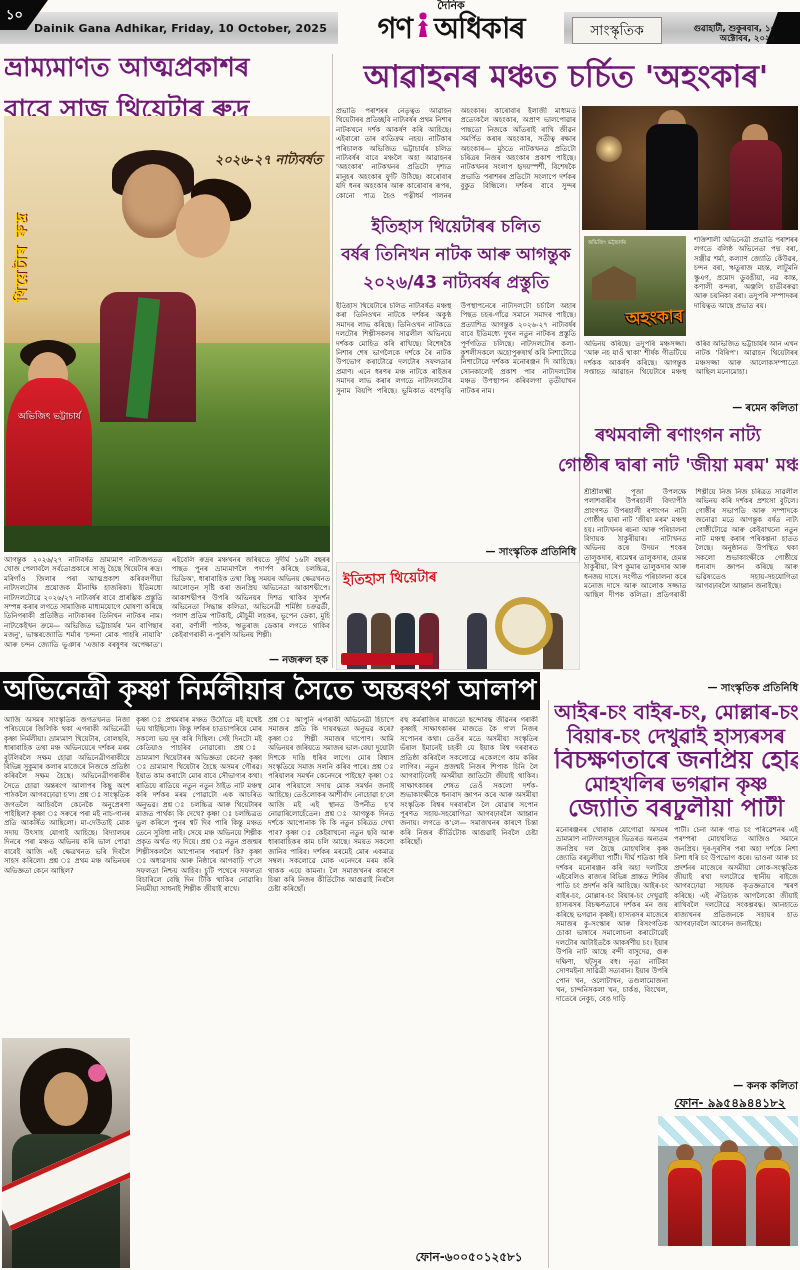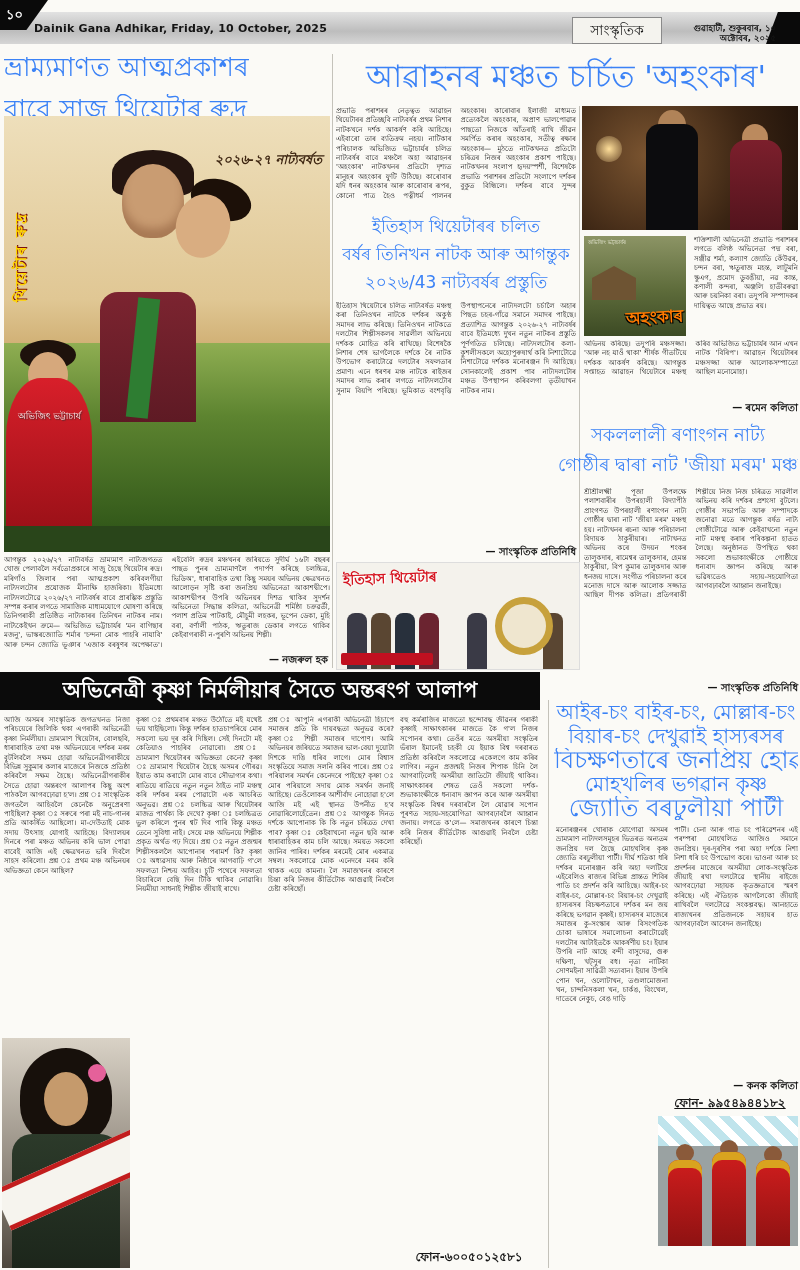--- a/index.html
+++ b/index.html
@@ -19,21 +19,21 @@
   .logo-top{font-size:11px;font-weight:bold;line-height:12px;}
   .logo-main{font-size:29px;font-weight:bold;line-height:32px;display:flex;align-items:center;
              justify-content:center;gap:3px;letter-spacing:-1px;}
   .section-tab{left:572px;top:17px;width:88px;height:25px;background:#f4f3ee;border:1px solid #8a8a8a;
                font-size:14px;display:flex;align-items:center;justify-content:center;}
   .mast-as{left:668px;top:23px;width:108px;font-size:8.5px;font-weight:bold;text-align:right;line-height:10px;}
   
   .col{position:absolute;font-size:7px;line-height:9.4px;text-align:justify;overflow:hidden;color:#101010;}
   .cols2{column-count:2;column-gap:9px;}
   .byline{position:absolute;font-size:10px;font-weight:bold;text-align:right;}
-  .hl{position:absolute;font-weight:normal;color:#3b82f6;white-space:nowrap;overflow:hidden;}
+  .hl{position:absolute;font-weight:bold;color:#701a75;white-space:nowrap;overflow:hidden;}
   .center{text-align:center;}
   .vline{position:absolute;width:1px;background:#c4c2ba;}
   
   .poster1{left:4px;top:116px;width:326px;height:436px;overflow:hidden;
            background:linear-gradient(#eedfbb,#e0c794 42%,#cdab6e 55%);}
   .p1-garden{position:absolute;left:0;bottom:26px;width:100%;height:42%;
              background:linear-gradient(#8fae52,#5d8430 40%,#33591a);}
   .p1-band{position:absolute;left:0;bottom:0;width:100%;height:26px;background:rgba(12,50,12,.85);}
   .p1-head1{position:absolute;left:118px;top:48px;width:62px;height:74px;border-radius:50% 50% 45% 45%;
             background:#c99c72;box-shadow:inset 0 -10px 8px rgba(120,70,40,.4);}
@@ -75,21 +75,21 @@
   .strip{left:336px;top:562px;width:242px;height:106px;background:#f4f2ec;overflow:hidden;border:1px solid #ddd;}
   .st-title{position:absolute;left:6px;top:4px;font-size:14px;font-weight:bold;color:#d61420;
             text-shadow:1px 1px 0 #fff;white-space:nowrap;transform:rotate(-2deg);}
   .st-fig{position:absolute;bottom:0;width:20px;height:56px;border-radius:8px 8px 0 0;background:#3a3a46;}
   .st-fig.f2{background:#5a4632;} .st-fig.f3{background:#28303c;} .st-fig.f4{background:#6b2430;}
   .st-ring{position:absolute;right:26px;top:34px;width:44px;height:44px;border-radius:50%;
            border:7px solid #c7a13c;background:#efe6cf;}
   .st-red{position:absolute;left:4px;bottom:4px;width:92px;height:12px;background:#c01020;border-radius:2px;}
   
   .banner{left:0;top:672px;width:540px;height:38px;background:#0b0b0b;color:#fff;
-          display:flex;align-items:center;justify-content:center;font-size:21px;font-weight:bold;white-space:nowrap;}
+          display:flex;align-items:center;justify-content:center;font-size:27px;font-weight:bold;white-space:nowrap;}
   
   .photo3{left:2px;top:1038px;width:128px;height:230px;overflow:hidden;
           background:linear-gradient(#d9d2c6,#8d857a 60%,#4e473d);}
   .ph3-hair{position:absolute;left:18px;top:10px;width:92px;height:96px;border-radius:50% 50% 40% 40%;background:#17100b;}
   .ph3-face{position:absolute;left:42px;top:34px;width:44px;height:54px;border-radius:50%;background:#c59a6c;}
   .ph3-flower{position:absolute;left:86px;top:26px;width:18px;height:18px;border-radius:50%;background:#e5619a;}
   .ph3-body{position:absolute;left:10px;top:96px;width:108px;height:134px;border-radius:20px 20px 0 0;
             background:linear-gradient(#2c3a2a,#1c261b);}
   .ph3-gamosa{position:absolute;left:-6px;top:120px;width:150px;height:34px;background:#f6f4ee;
               transform:rotate(-24deg);border-top:5px solid #c21d1d;border-bottom:5px solid #c21d1d;}
@@ -106,20 +106,33 @@
 <body>
 
 <div id="page">
 
   <div class="abs mastbar"></div>
   <div class="abs corner-left">
     <span>১০</span>
   </div>
   <div class="abs corner-right"></div>
   <div class="abs mast-en">Dainik Gana Adhikar, Friday, 10 October, 2025</div>
+  <div class="abs logo-box">
+    <div class="logo-top">দৈনিক</div>
+    <div class="logo-main">
+      <span>গণ</span>
+      <span>
+        <svg width="16" height="26" viewBox="0 0 16 26">
+            <circle cx="8" cy="4" r="3.6" fill="#c0008a"></circle>
+            <path d="M8 8 L13 14 L10 14 L12 25 L4 25 L6 14 L3 14 Z" fill="#c0008a"></path>
+          </svg>
+      </span>
+      <span>অধিকাৰ</span>
+    </div>
+  </div>
   <div class="abs section-tab">সাংস্কৃতিক</div>
   <div class="abs mast-as">গুৱাহাটী, শুকুৰবাৰ, ১০ অক্টোবৰ, ২০২৫</div>
 
   <div class="vline" style="left:332px;top:54px;height:614px;"></div>
   <div class="vline" style="left:579px;top:106px;height:562px;"></div>
   <div class="vline" style="left:548px;top:700px;height:568px;"></div>
 
   <div>
     <div class="hl" style="left:4px;top:52px;width:326px;font-size:26px;line-height:31px;">ভ্ৰাম্যমাণত আত্মপ্ৰকাশৰ</div>
     <div class="hl" style="left:4px;top:84px;width:326px;font-size:26px;line-height:31px;margin-top:10px;">বাবে সাজু থিয়েটাৰ ৰুদ্ৰ</div>
@@ -184,21 +197,21 @@
       <div class="p2-credit">অভিজিৎ ভট্টাচাৰ্যৰ</div>
       <div class="p2-title">অহংকাৰ</div>
     </div>
 
     <div class="col" style="left:694px;top:236px;width:104px;height:100px;">শক্তিশালী অভিনেত্ৰী প্ৰভাতি পৰাশৰৰ লগতে বলিষ্ঠ অভিনেতা পদ্ম বৰা, সঞ্জীৱ শৰ্মা, কল্যাণ জ্যোতি কেঁউৱৰ, চন্দন বৰা, ঋতুৰাজ মহন্ত, লাটুমনি স্কুএগ, প্ৰমোদ ডুবঙীয়া, নৱ কান্ত, কণালী কন্দৰা, অঞ্জলি হাতীবৰুৱা আৰু চয়নিকা বৰা। তদুপৰি সম্পাদকৰ দায়িত্বত আছে প্ৰভাত ৰয়।</div>
     <div class="col cols2" style="left:584px;top:340px;width:214px;height:58px;">অভিনয় কৰিছে। তদুপৰি মঞ্চসজ্জা। 'আৰু নহ যাওঁ থাকা' শীৰ্ষক গীতটিয়ে দৰ্শকক আকৰ্ষণ কৰিছে। আগন্তুক সপ্তাহত আৱাহন থিয়েটাৰে মঞ্চস্থ কৰিব অভিজিত ভট্টাচাৰ্যৰ আন এখন নাটক 'বিৰিপ'। আৱাহন থিয়েটাৰৰ মঞ্চসজ্জা আৰু আলোকসম্পাতো আছিল মনোমোহা।</div>
     <div class="byline" style="left:650px;top:400px;width:148px;">— ৰমেন কলিতা</div>
   </div>
 
   <div>
-    <div class="hl center" style="left:558px;top:420px;width:240px;font-size:18px;line-height:30px;">সকললালী ৰণাংগন নাট্য</div>
+    <div class="hl center" style="left:558px;top:420px;width:240px;font-size:18px;line-height:30px;">ৰথমবালী ৰণাংগন নাট্য</div>
     <div class="hl center" style="left:558px;top:450px;width:240px;font-size:18px;line-height:30px;">গোষ্ঠীৰ দ্বাৰা নাট 'জীয়া মৰম' মঞ্চস্থ</div>
     <div class="col cols2" style="left:584px;top:488px;width:214px;height:188px;">শ্ৰীশ্ৰীলক্ষ্মী পূজা উপলক্ষে পলাশবাৰীৰ উপৰহালী বিদ্যাপীঠ প্ৰাংগণত উপৰহালী ৰণাংগন নাট্য গোষ্ঠীৰ দ্বাৰা নাট 'জীয়া মৰম' মঞ্চস্থ হয়। নাট্যখনৰ ৰচনা আৰু পৰিচালনা বিদায়ক ঠাকুৰীয়াৰ। নাট্যখনত অভিনয় কৰে উদয়ন শংকৰ তালুকদাৰ, ৰামেশ্বৰ তালুকদাৰ, হেমন্ত ঠাকুৰীয়া, বিপ কুমাৰ তালুকদাৰ আৰু ধনজয় দাসে। সংগীত পৰিচালনা কৰে মনোজ দাসে আৰু আলোক সজ্জাত আছিল দীপক কলিতা। প্ৰতিগৰাকী শিল্পীয়ে নিজ নিজ চৰিত্ৰত সাৱলীল অভিনয় কৰি দৰ্শকৰ প্ৰশংসা বুটলে। গোষ্ঠীৰ সভাপতি আৰু সম্পাদকে জনোৱা মতে আগন্তুক বৰ্ষত নাট্য গোষ্ঠীটোৱে আৰু কেইবাখনো নতুন নাট মঞ্চস্থ কৰাৰ পৰিকল্পনা হাতত লৈছে। অনুষ্ঠানত উপস্থিত থকা সকলো শুভাকাংক্ষীকে গোষ্ঠীয়ে ধন্যবাদ জ্ঞাপন কৰিছে আৰু ভৱিষ্যতেও সহায়-সহযোগিতা আগবঢ়াবলৈ আহ্বান জনাইছে।</div>
     <div class="byline" style="left:650px;top:680px;width:148px;">— সাংস্কৃতিক প্ৰতিনিধি</div>
   </div>
 
   <div>
     <div class="abs banner">অভিনেত্ৰী কৃষ্ণা নিৰ্মলীয়াৰ সৈতে অন্তৰংগ আলাপ</div>
     <div class="col" style="left:4px;top:716px;width:126px;height:318px;">আজি অসমৰ সাংস্কৃতিক জগতখনত নিজা পৰিচয়েৰে জিলিকি থকা এগৰাকী অভিনেত্ৰী কৃষ্ণা নিৰ্মলীয়া। ভ্ৰাম্যমাণ থিয়েটাৰ, বোলছবি, ধাৰাবাহিক তথা মঞ্চ অভিনয়েৰে দৰ্শকৰ মৰম বুটলিবলৈ সক্ষম হোৱা অভিনেত্ৰীগৰাকীয়ে বিভিন্ন সুকুমাৰ কলাৰ মাজেৰে নিজকে প্ৰতিষ্ঠা কৰিবলৈ সক্ষম হৈছে। অভিনেত্ৰীগৰাকীৰ সৈতে হোৱা অন্তৰংগ আলাপৰ কিছু অংশ পাঠকলৈ আগবঢ়োৱা হ'ল। প্ৰশ্ন ঃ সাংস্কৃতিক জগতলৈ আহিবলৈ কেনেকৈ অনুপ্ৰেৰণা পাইছিল? কৃষ্ণা ঃ সৰুৰে পৰা মই নাচ-গানৰ প্ৰতি আকৰ্ষিত আছিলো। মা-দেউতাই মোক সদায় উৎসাহ যোগাই আহিছে। বিদ্যালয়ৰ দিনৰে পৰা মঞ্চত অভিনয় কৰি ভাল পোৱা বাবেই আজি এই ক্ষেত্ৰখনত ভৰি দিবলৈ সাহস কৰিলো। প্ৰশ্ন ঃ প্ৰথম মঞ্চ অভিনয়ৰ অভিজ্ঞতা কেনে আছিল?</div>
     <div class="col" style="left:136px;top:716px;width:126px;height:552px;">কৃষ্ণা ঃ প্ৰথমবাৰ মঞ্চত উঠোঁতে মই যথেষ্ট ভয় খাইছিলো। কিন্তু দৰ্শকৰ হাতচাপৰিয়ে মোৰ সকলো ভয় দূৰ কৰি দিছিল। সেই দিনটো মই কেতিয়াও পাহৰিব নোৱাৰো। প্ৰশ্ন ঃ ভ্ৰাম্যমাণ থিয়েটাৰৰ অভিজ্ঞতা কেনে? কৃষ্ণা ঃ ভ্ৰাম্যমাণ থিয়েটাৰ হৈছে অসমৰ গৌৰৱ। ইয়াত কাম কৰাটো মোৰ বাবে সৌভাগ্যৰ কথা। ৰাতিয়ে ৰাতিয়ে নতুন নতুন ঠাইত নাট মঞ্চস্থ কৰি দৰ্শকৰ মৰম পোৱাটো এক আচৰিত অনুভৱ। প্ৰশ্ন ঃ চলচ্চিত্ৰ আৰু থিয়েটাৰৰ মাজত পাৰ্থক্য কি দেখে? কৃষ্ণা ঃ চলচ্চিত্ৰত ভুল কৰিলে পুনৰ শ্বট দিব পাৰি কিন্তু মঞ্চত তেনে সুবিধা নাই। সেয়ে মঞ্চ অভিনয়ে শিল্পীক প্ৰকৃত অৰ্থত গঢ় দিয়ে। প্ৰশ্ন ঃ নতুন প্ৰজন্মৰ শিল্পীসকললৈ আপোনাৰ পৰামৰ্শ কি? কৃষ্ণা ঃ অধ্যৱসায় আৰু নিষ্ঠাৰে আগবাঢ়ি গ'লে সফলতা নিশ্চয় আহিব। চুটি পথেৰে সফলতা বিচাৰিলে বেছি দিন টিকি থাকিব নোৱাৰি। নিয়মীয়া সাধনাই শিল্পীক জীয়াই ৰাখে।</div>
     <div class="col" style="left:268px;top:716px;width:126px;height:552px;">প্ৰশ্ন ঃ আপুনি এগৰাকী অভিনেত্ৰী হিচাপে সমাজৰ প্ৰতি কি দায়বদ্ধতা অনুভৱ কৰে? কৃষ্ণা ঃ শিল্পী সমাজৰ দাপোণ। আমি অভিনয়ৰ জৰিয়তে সমাজৰ ভাল-বেয়া দুয়োটা দিশকে দাঙি ধৰিব লাগে। মোৰ বিশ্বাস সংস্কৃতিয়ে সমাজ সলনি কৰিব পাৰে। প্ৰশ্ন ঃ পৰিয়ালৰ সমৰ্থন কেনেদৰে পাইছে? কৃষ্ণা ঃ মোৰ পৰিয়ালে সদায় মোক সমৰ্থন জনাই আহিছে। তেওঁলোকৰ আশীৰ্বাদ নোহোৱা হ'লে আজি মই এই স্থানত উপনীত হ'ব নোৱাৰিলোহেঁতেন। প্ৰশ্ন ঃ আগন্তুক দিনত দৰ্শকে আপোনাক কি কি নতুন চৰিত্ৰত দেখা পাব? কৃষ্ণা ঃ কেইবাখনো নতুন ছবি আৰু ধাৰাবাহিকৰ কাম চলি আছে। সময়ত সকলো জানিব পাৰিব। দৰ্শকৰ মৰমেই মোৰ একমাত্ৰ সম্বল। সকলোৱে মোক এনেদৰে মৰম কৰি থাকক এয়ে কামনা। লৈ সমাজখনৰ কাৰণে চিন্তা কৰি নিজৰ কীৰ্তিটোক আগুৱাই নিবলৈ চেষ্টা কৰিছোঁ।</div>

